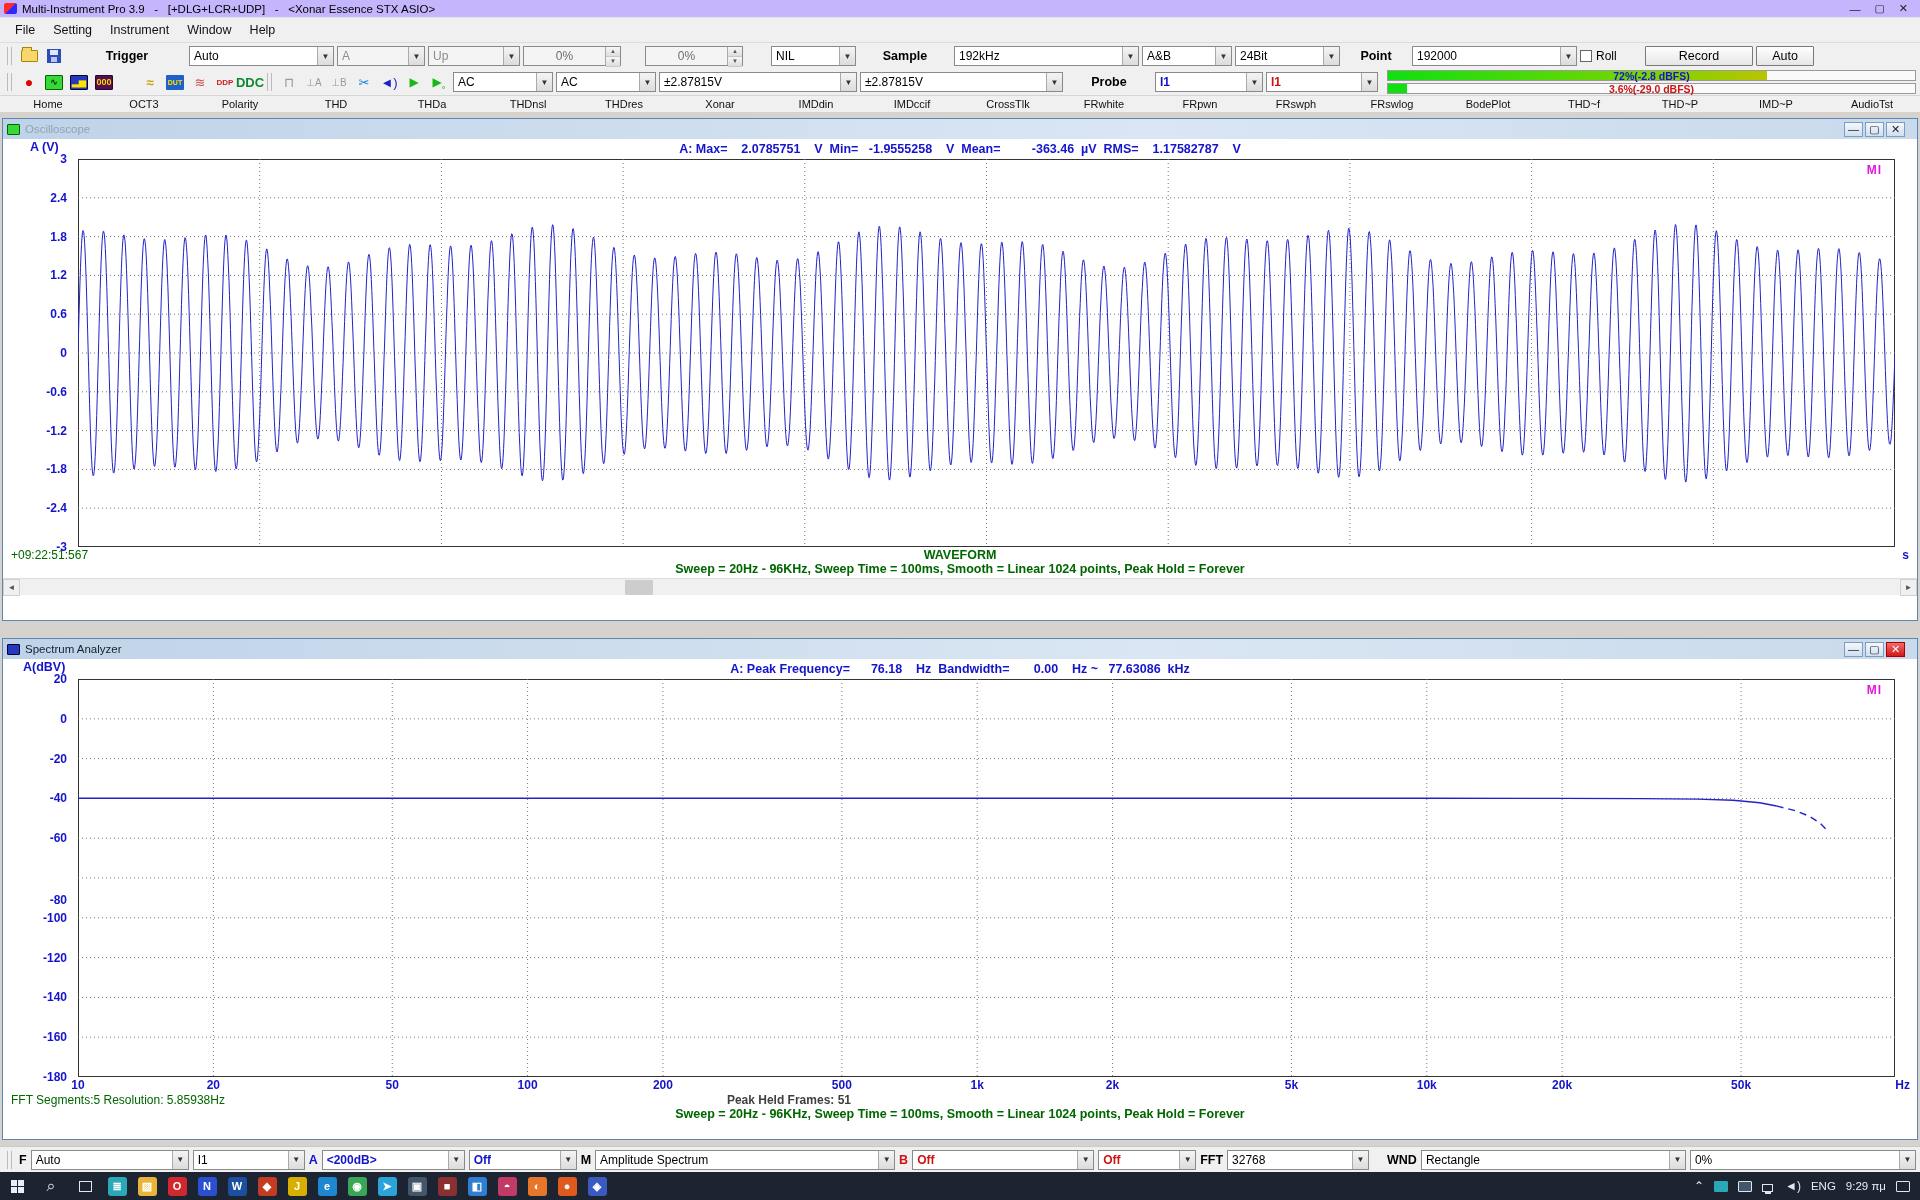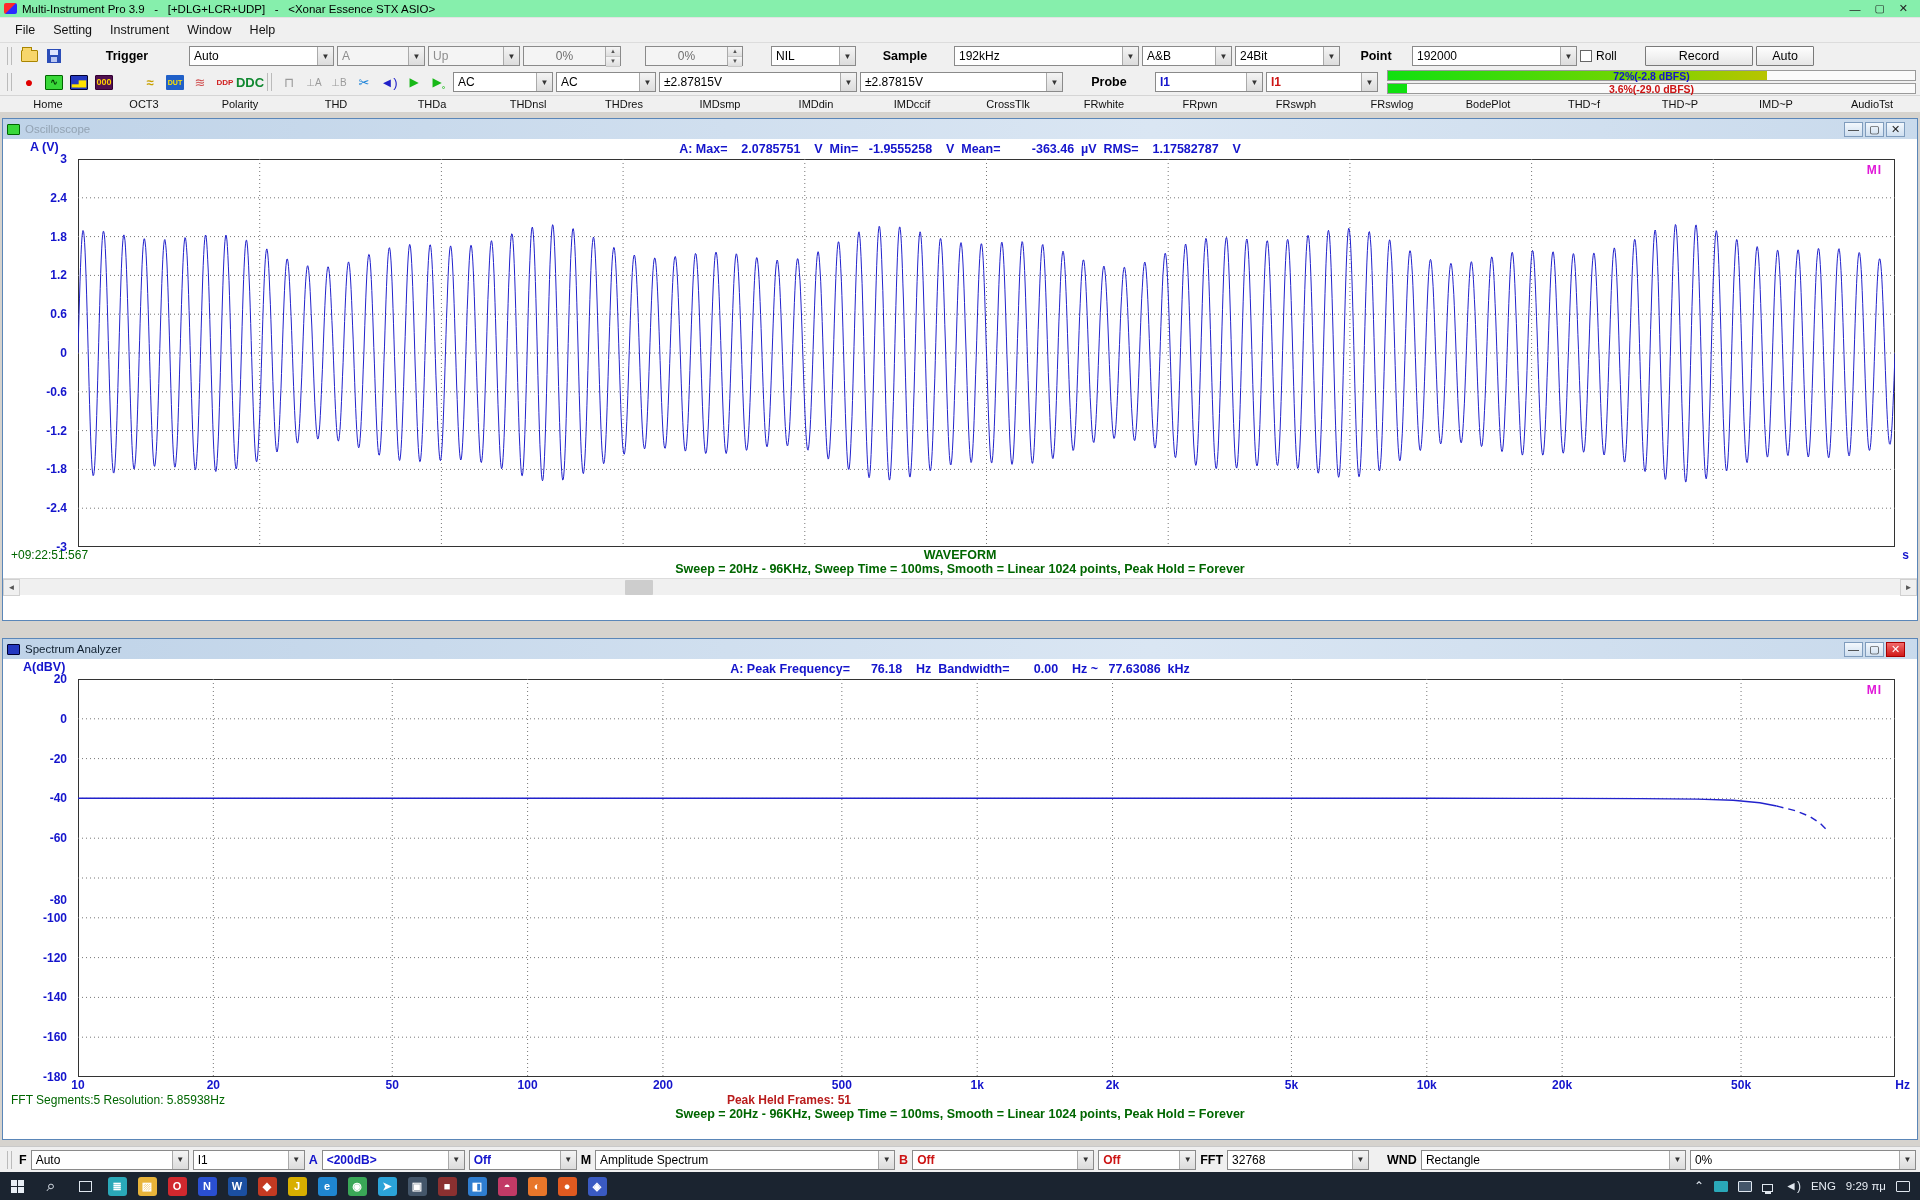--- a/index.html
+++ b/index.html
@@ -1,20 +1,20 @@
 <!DOCTYPE html>
 <html><head>
 <meta charset="utf-8">
 <style>
   * { box-sizing: border-box; margin: 0; padding: 0; }
   html,body { width:1920px; height:1200px; overflow:hidden; background:#d6d3ce;
     font-family:"Liberation Sans", sans-serif; font-size:12px; }
   .abs { position:absolute; }
   
-  #app-titlebar { top:0; left:0; width:1920px; height:18px; background:#86efac;
+  #app-titlebar { top:0; left:0; width:1920px; height:18px; background:#c4b5fd;
     display:flex; align-items:center; padding:0 4px; border-bottom:1px solid #e2e2e2;}
   #app-icon { width:13px; height:11px; background:linear-gradient(135deg,#ff2a2a 49%,#2a2aff 51%);
     border-radius:2px; margin-right:5px; }
   #app-title { font-size:11.5px; color:#000; white-space:pre; }
   .winbtns { margin-left:auto; display:flex; align-items:center; gap:14px; padding-right:8px; }
   .winbtns span { font-size:11px; color:#222; }
   #menubar { top:18px; left:0; width:1920px; height:24px; background:#f0f0f0;
     display:flex; align-items:center; padding-left:6px; }
   .menu-item { padding:3px 9px; font-size:12.5px; color:#111; }
   
@@ -79,21 +79,21 @@
   .ytick { position:absolute; right:4px; color:#1414cc; font-weight:bold; font-size:12px; }
   .axname { position:absolute; color:#1414cc; font-weight:bold; font-size:12.5px; }
   .milogo { position:absolute; color:#e018d8; font-weight:bold; font-size:12px;
     letter-spacing:1px; }
   .xlabels { position:relative; margin-left:75px; margin-right:27px; height:15px; }
   .xtick { position:absolute; transform:translateX(-50%); color:#1414cc; font-weight:bold; font-size:12px; top:1px;}
   .xunit { position:absolute; right:-20px; top:1px; color:#1414cc; font-weight:bold; font-size:12px; }
   .caprow { display:flex; align-items:center; height:15px; padding:0 8px; }
   .caprow .left  { width:420px; color:#006600; font-weight:normal; font-size:12px; }
   .caprow .mid   { flex:1; text-align:center; color:#006600; font-weight:bold; font-size:12.5px; }
-  .caprow .right { width:420px; text-align:right; color:#b91c1c; font-weight:bold; font-size:12px; }
+  .caprow .right { width:420px; text-align:right; color:#404040; font-weight:bold; font-size:12px; }
   .footrow { text-align:center; color:#006600; font-weight:bold; font-size:12.5px; height:16px; }
   
   .hscroll { position:relative; height:17px; background:#f0f0f0; border-top:1px solid #dcdcdc; }
   .sarrow { position:absolute; top:0; width:17px; height:17px; background:#f0f0f0;
     border:1px solid #d0d0d0; color:#555; font-size:8px; display:flex; align-items:center; justify-content:center; }
   .sthumb { position:absolute; top:1px; height:15px; background:#cdcdcd; border-radius:1px; }
   
   #bottom-bar { top:1146px; left:0; width:1920px; height:26px; background:#f0f0f0;
     display:flex; align-items:center; gap:4px; padding:0 4px; border-top:1px solid #c9c9c9;}
   .blabel { font-weight:bold; font-size:12.5px; }
@@ -295,21 +295,21 @@
 </div>
 
 <div id="tabrow" class="abs">
     <div class="tab">Home</div>
     <div class="tab">OCT3</div>
     <div class="tab">Polarity</div>
     <div class="tab">THD</div>
     <div class="tab">THDa</div>
     <div class="tab">THDnsl</div>
     <div class="tab">THDres</div>
-    <div class="tab">IMDsmp</div>
+    <div class="tab">Xonar</div>
     <div class="tab">IMDdin</div>
     <div class="tab">IMDccif</div>
     <div class="tab">CrossTlk</div>
     <div class="tab">FRwhite</div>
     <div class="tab">FRpwn</div>
     <div class="tab">FRswph</div>
     <div class="tab">FRswlog</div>
     <div class="tab">BodePlot</div>
     <div class="tab">THD~f</div>
     <div class="tab">THD~P</div>

